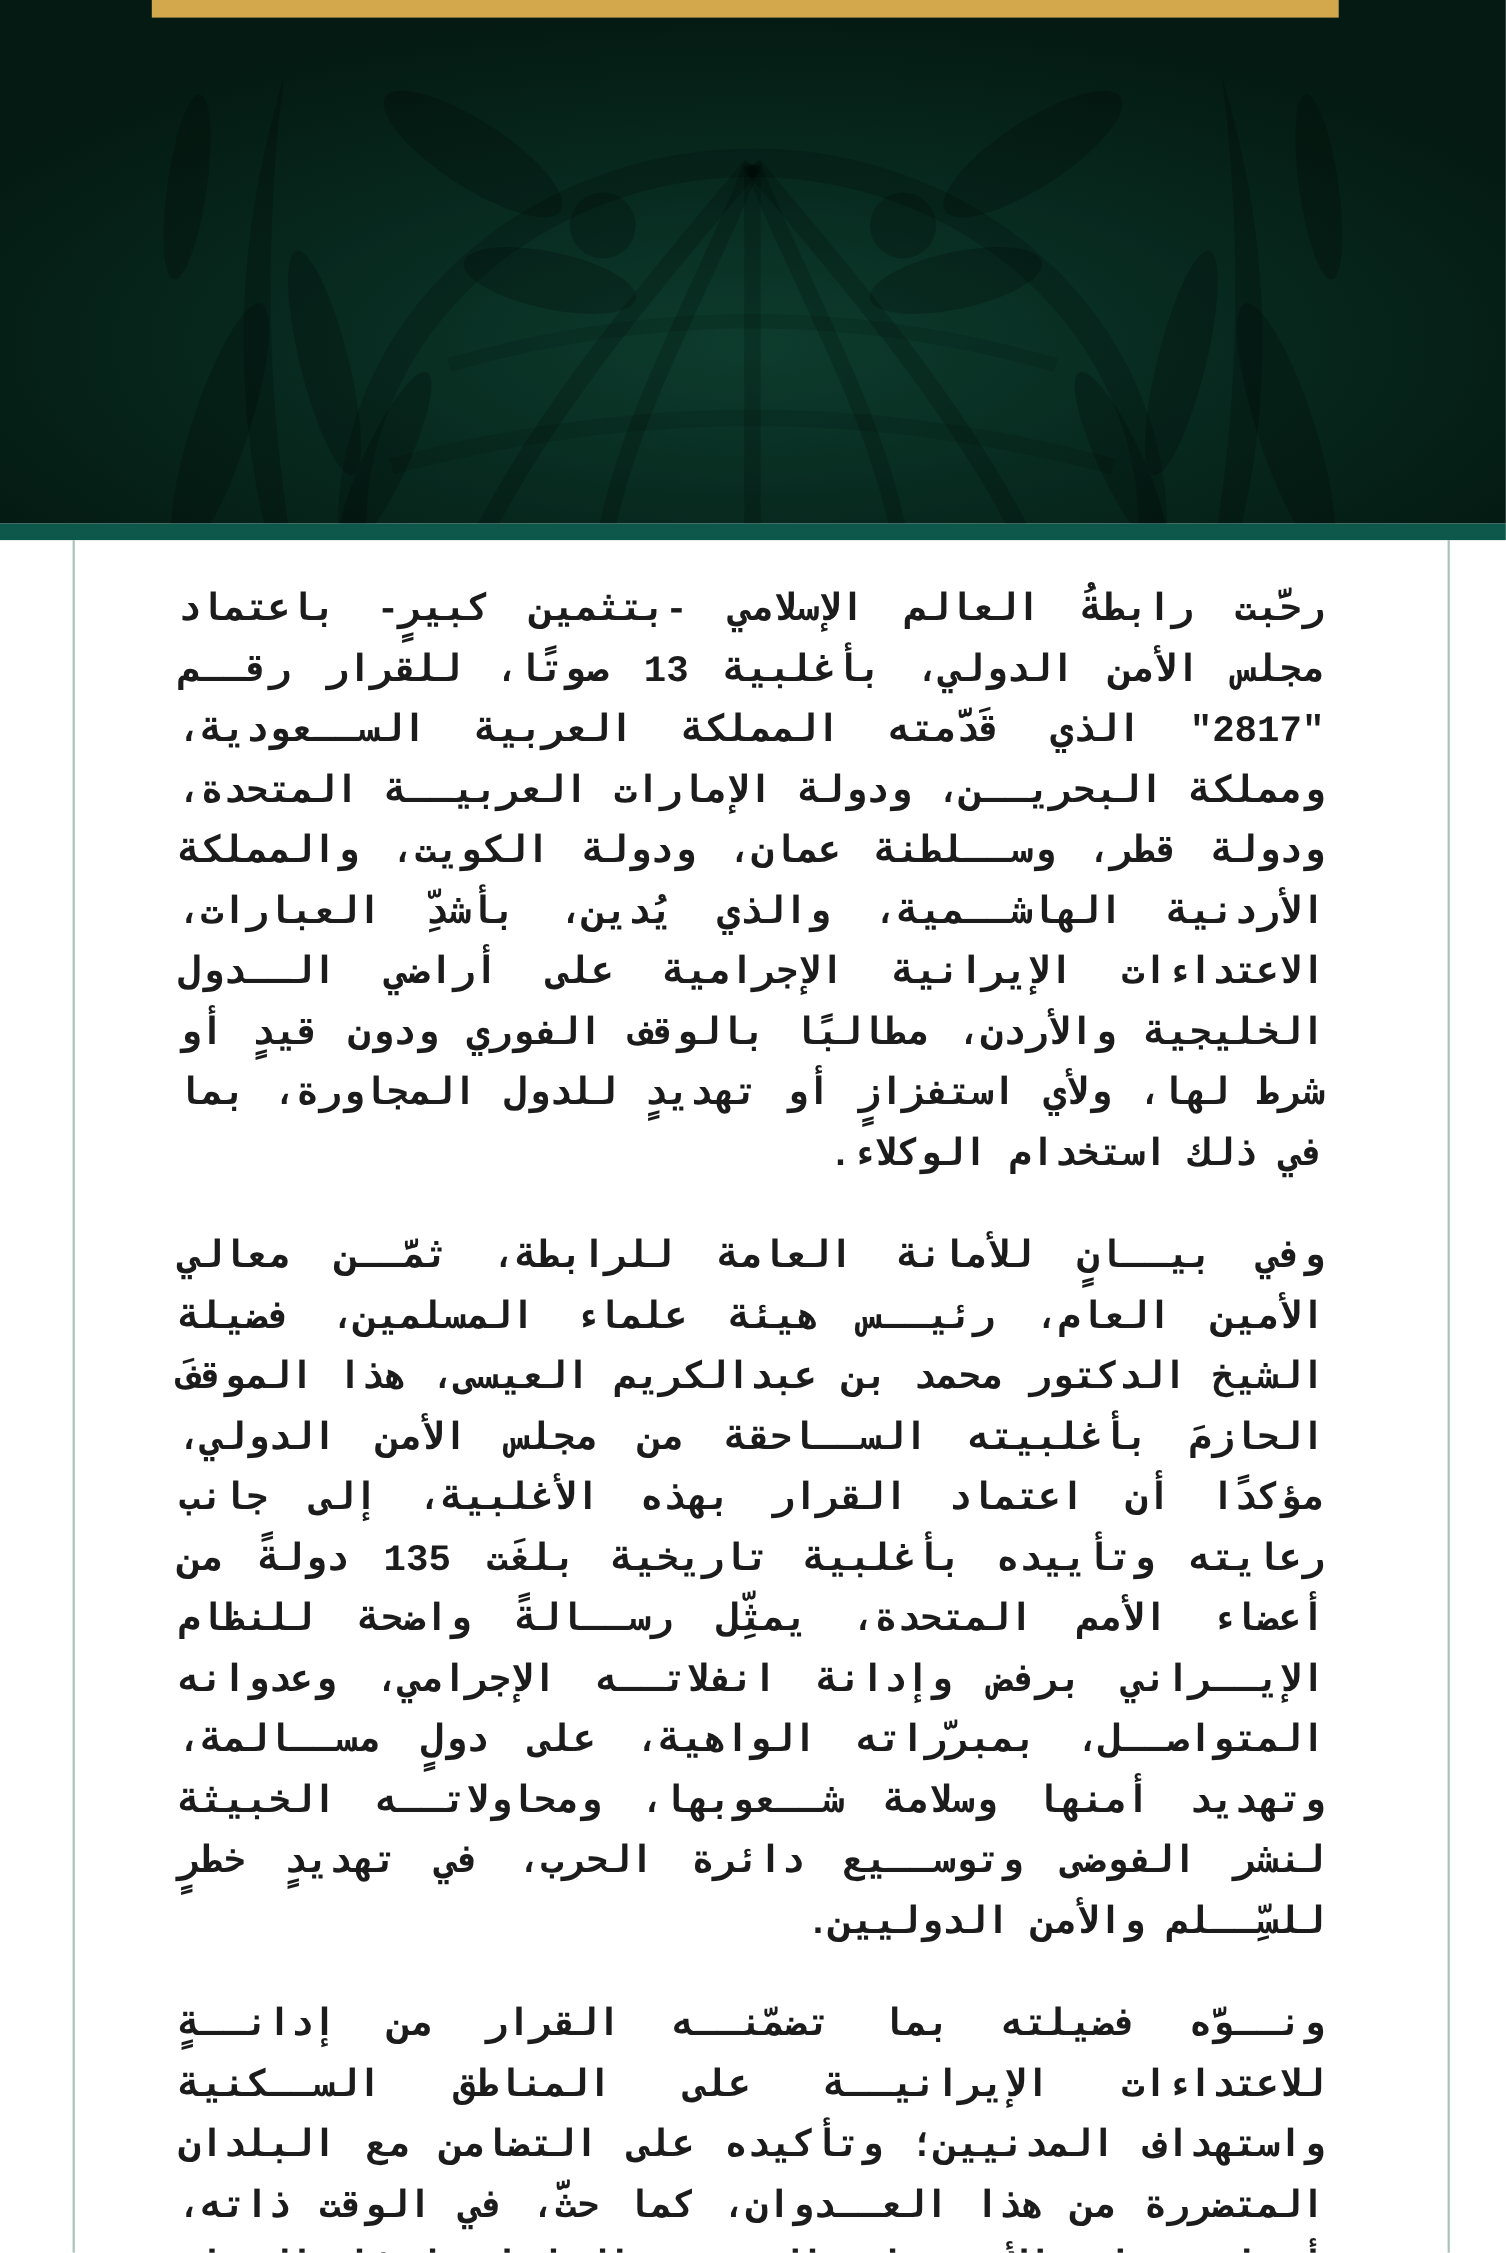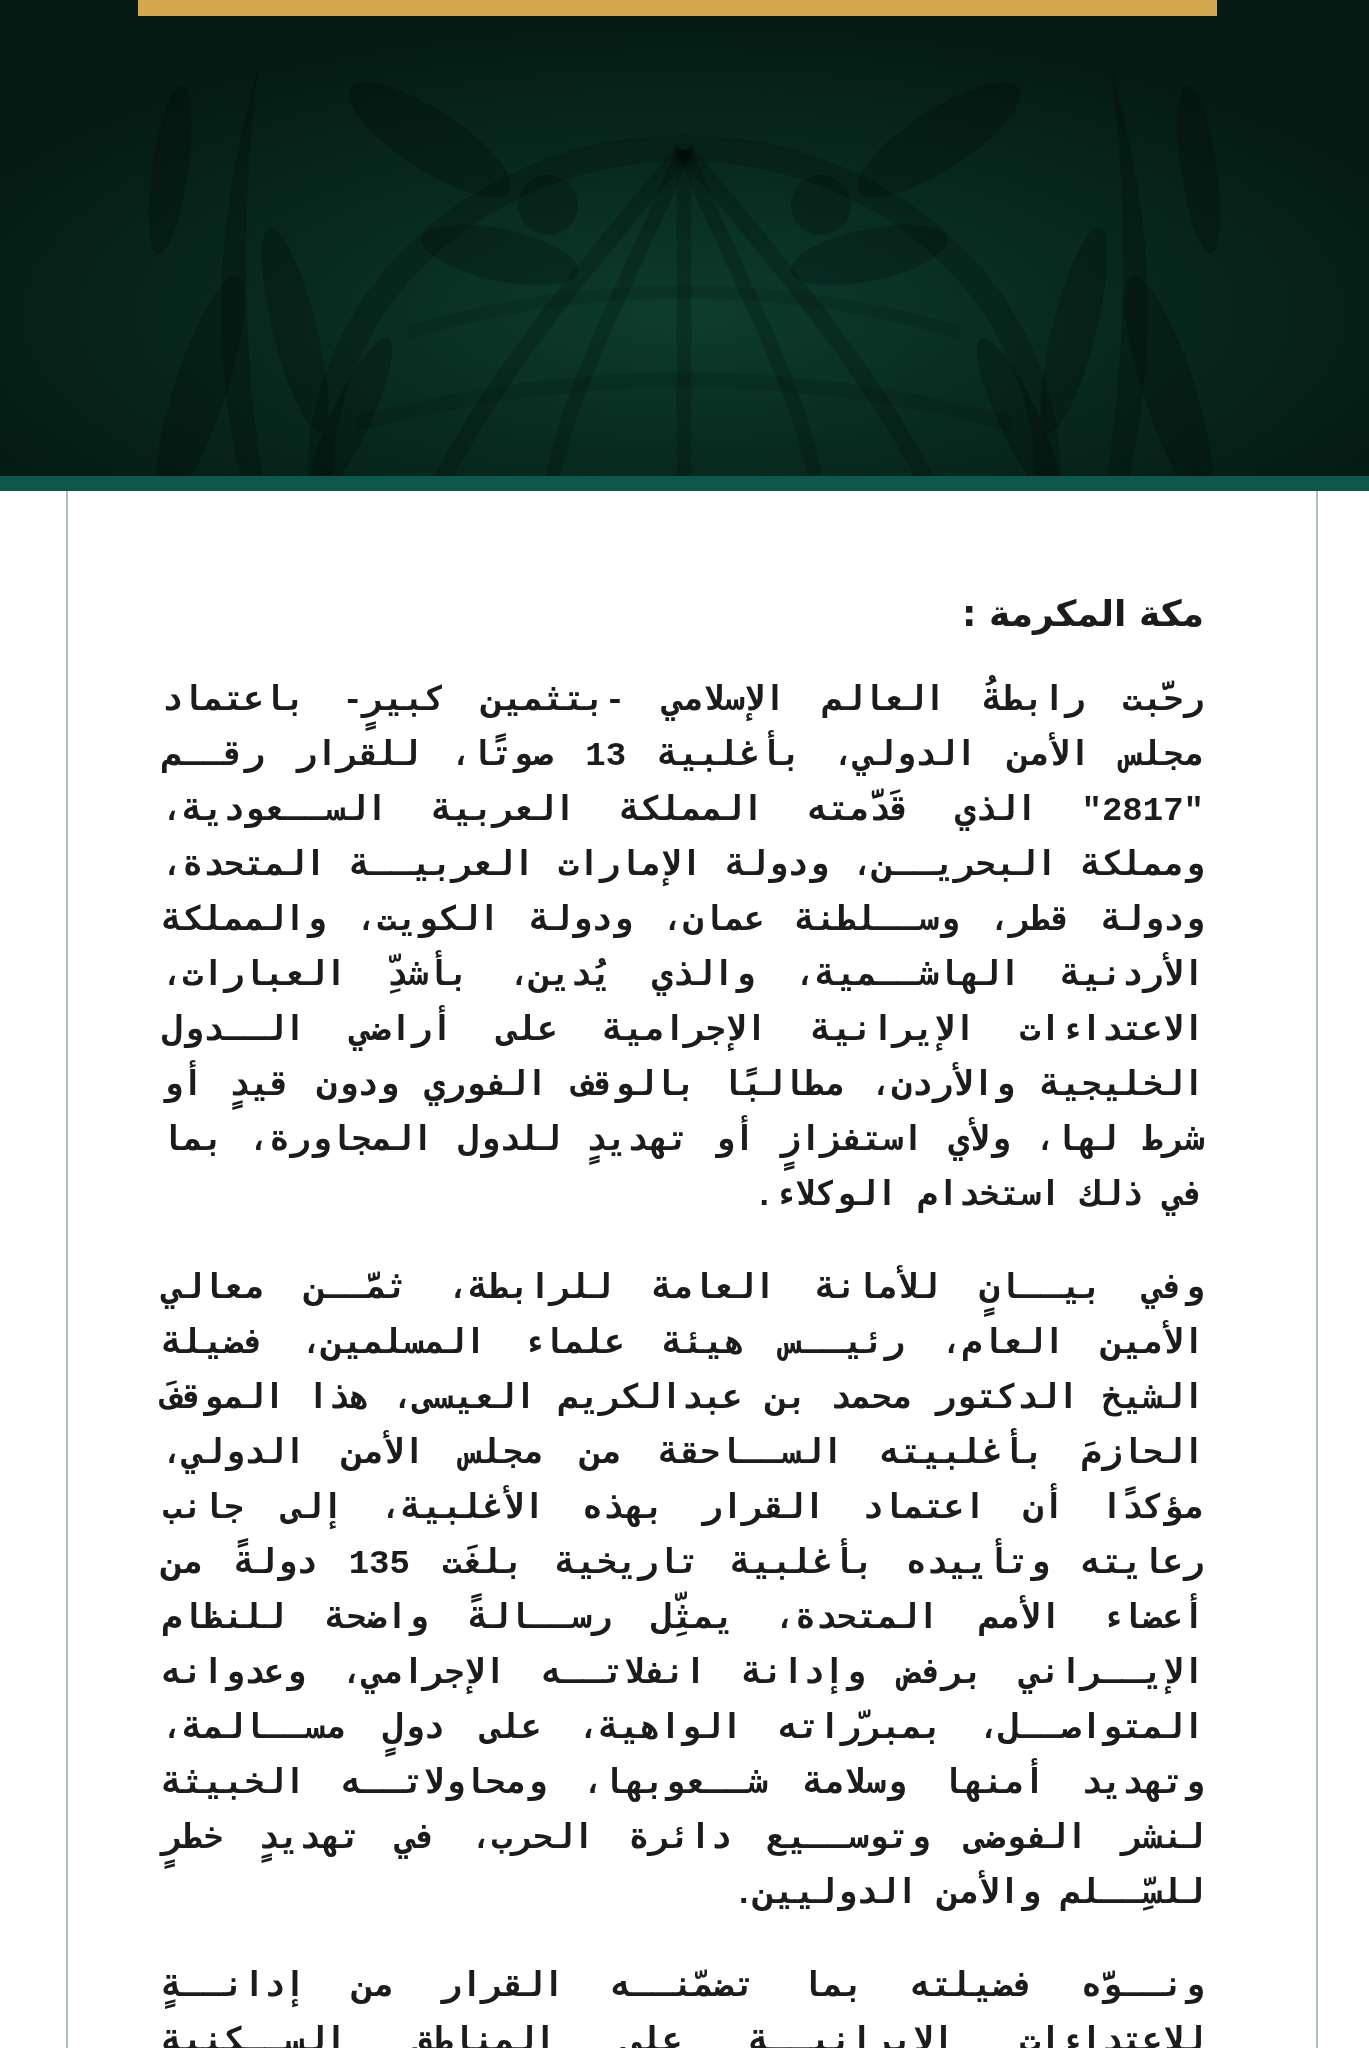--- a/index.html
+++ b/index.html
@@ -112,21 +112,20 @@
 
   </div>
 
   <div class="divider-strip"></div>
 
   <div class="side-border left"></div>
   <div class="side-border right"></div>
 
   <div class="content">
 
-    <h1 class="location-heading">مكة المكرمة :</h1>
 
     <p class="para">رحَّبت رابطةُ العالم الإسلامي -بتثمين كبيرٍ- باعتماد مجلس الأمن الدولي، بأغلبية 13 صوتًا، للقرار رقــم "2817" الذي قَدَّمته المملكة العربية الســعودية، ومملكة البحريــن، ودولة الإمارات العربيــة المتحدة، ودولة قطر، وســلطنة عمان، ودولة الكويت، والمملكة الأردنية الهاشــمية، والذي يُدين، بأشدِّ العبارات، الاعتداءات الإيرانية الإجرامية على أراضي الــدول الخليجية والأردن، مطالبًا بالوقف الفوري ودون قيدٍ أو شرط لها، ولأي استفزازٍ أو تهديدٍ للدول المجاورة، بما في ذلك استخدام الوكلاء.</p>
 
     <p class="para">وفي بيــانٍ للأمانة العامة للرابطة، ثمَّــن معالي الأمين العام، رئيــس هيئة علماء المسلمين، فضيلة الشيخ الدكتور محمد بن عبدالكريم العيسى، هذا الموقفَ الحازمَ بأغلبيته الســاحقة من مجلس الأمن الدولي، مؤكدًا أن اعتماد القرار بهذه الأغلبية، إلى جانب رعايته وتأييده بأغلبية تاريخية بلغَت 135 دولةً من أعضاء الأمم المتحدة، يمثِّل رســالةً واضحة للنظام الإيــراني برفض وإدانة انفلاتــه الإجرامي، وعدوانه المتواصــل، بمبرّراته الواهية، على دولٍ مســالمة، وتهديد أمنها وسلامة شــعوبها، ومحاولاتــه الخبيثة لنشر الفوضى وتوســيع دائرة الحرب، في تهديدٍ خطرٍ للسِّــلم والأمن الدوليين.</p>
 
     <p class="para">ونــوَّه فضيلته بما تضمّنــه القرار من إدانــةٍ للاعتداءات الإيرانيــة على المناطق الســكنية واستهداف المدنيين؛ وتأكيده على التضامن مع البلدان المتضررة من هذا العــدوان، كما حثَّ، في الوقت ذاته، أعضاء مجلس الأمن على الترجمة العاجلة لهذا القرار وفق مســؤولياتهم القانونية إزاء صون السِّــلم والأمن الدوليين، وإلزام إيران بالامتثال التام بالتزاماتها بموجب القوانين الدولية ذات الصلة.</p>
 
   </div>
 </div>
 

